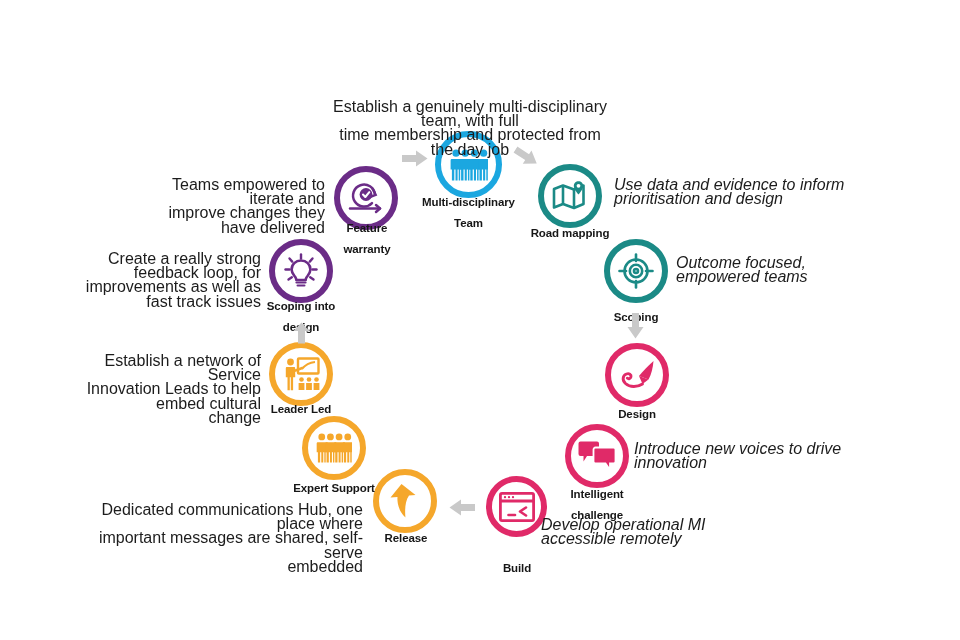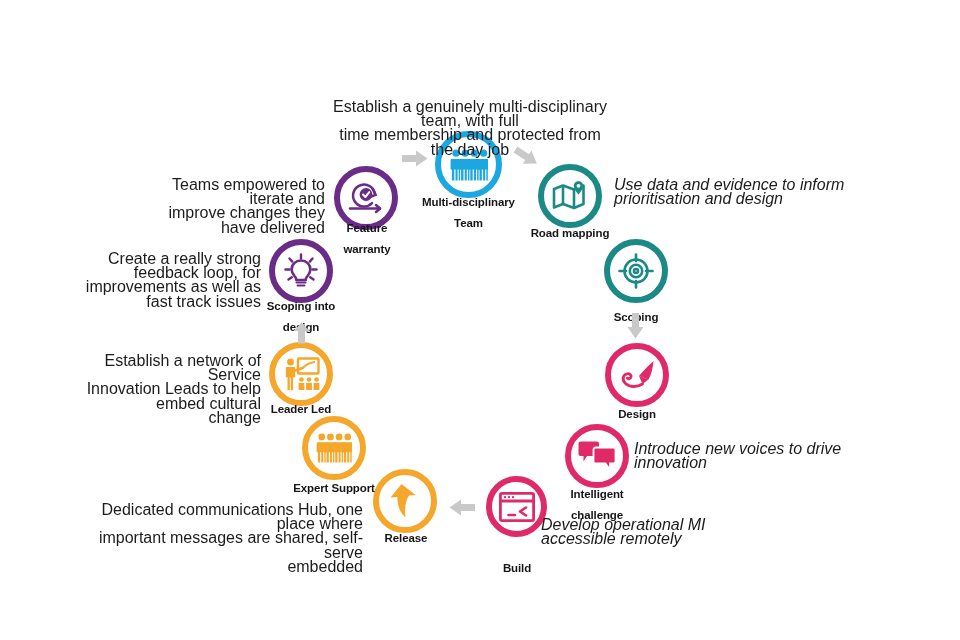--- a/index.html
+++ b/index.html
@@ -113,20 +113,22 @@
               <path d="M18 28 V34.5"></path>
               <path d="M1.5 18 H8"></path>
               <path d="M28 18 H34.5"></path>
             </g>
           </g>
         </svg>
       </span>
     </div>
     <div class="node-label" style="left:566px;top:307px;width:140px;">Scoping</div>
   </div>
+  <div class="desc l" style="left:676px;top:256px;width:230px;">Outcome focused,
+empowered teams</div>
 
   <div class="node">
     <div class="ring" style="left:605px;top:343px;width:64px;height:64px;border-width:6px;border-color:#e02a68;">
       <span>
         <svg width="38" height="32" viewBox="0 0 38 32">
           <path d="M35.5 2 C30 7 25 12 21 17 L30.5 20.5 C33.5 15 35 8 35.5 2 Z" fill="#e02a68"></path>
           <path d="M21 17 L30.5 20.5 L24.5 25 Z" fill="#e02a68"></path>
           <path d="M24.5 25 C19 28.5 12 28.5 7.5 24.5 C4 21.2 4.5 16.5 8.5 15 C11 14 13.5 15.5 13 17.8 C12.6 19.6 10.6 20.2 9.3 19.2" fill="none" stroke="#e02a68" stroke-width="2.9" stroke-linecap="round" stroke-linejoin="round"></path>
         </svg>
       </span>

